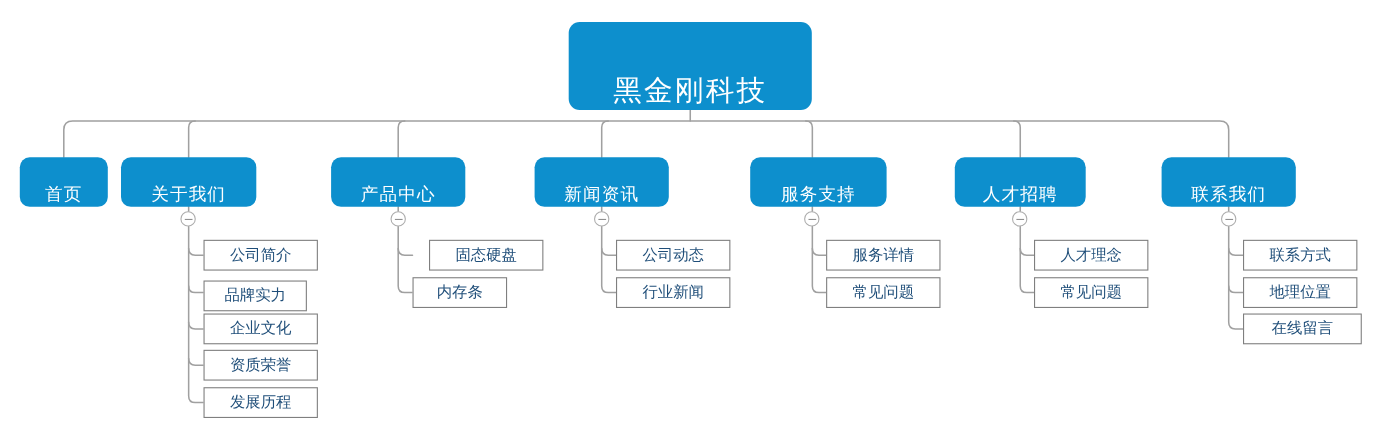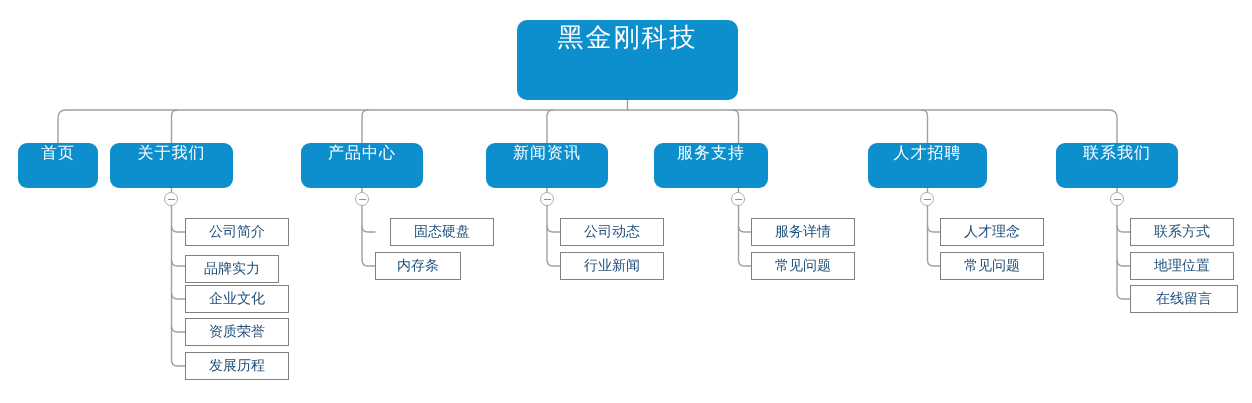--- a/index.html
+++ b/index.html
@@ -2,21 +2,21 @@
 <html><head>
 <meta charset="utf-8">
 <style>
   * { margin:0; padding:0; box-sizing:border-box; }
   html,body { background:#ffffff; }
   body { font-family:"Liberation Sans", sans-serif; }
   .canvas { position:relative; width:1252px; height:403px; background:#ffffff; overflow:hidden; }
   .wires { position:absolute; left:0; top:0; pointer-events:none; }
   .node {
     position:absolute; background:#0d8fcd; color:#ffffff;
-    display:flex; align-items:flex-start; justify-content:center;
+    display:flex; align-items:flex-end; justify-content:center;
     cursor:default; white-space:nowrap;
   }
   .root  { border-radius:10px; font-size:26px; letter-spacing:2px; }
   .branch{ border-radius:9px; font-size:16px; height:45px; top:143px; letter-spacing:1px; }
   .leaf {
     position:absolute; height:28px; background:#ffffff;
     border:1px solid #7f7f7f; color:#1f4e79; font-size:14px;
     display:flex; align-items:center; justify-content:center;
     white-space:nowrap; cursor:default;
   }
@@ -85,21 +85,21 @@
   </div>
   <div class="node branch" style="left:110px;width:123px">
     <span>关于我们</span>
   </div>
   <div class="node branch" style="left:301px;width:122px">
     <span>产品中心</span>
   </div>
   <div class="node branch" style="left:486px;width:122px">
     <span>新闻资讯</span>
   </div>
-  <div class="node branch" style="left:654px;width:114px">
+  <div class="node branch" style="left:682px;width:124px">
     <span>服务支持</span>
   </div>
   <div class="node branch" style="left:868px;width:119px">
     <span>人才招聘</span>
   </div>
   <div class="node branch" style="left:1056px;width:122px">
     <span>联系我们</span>
   </div>
 
   <div class="toggle" style="left:164px">

